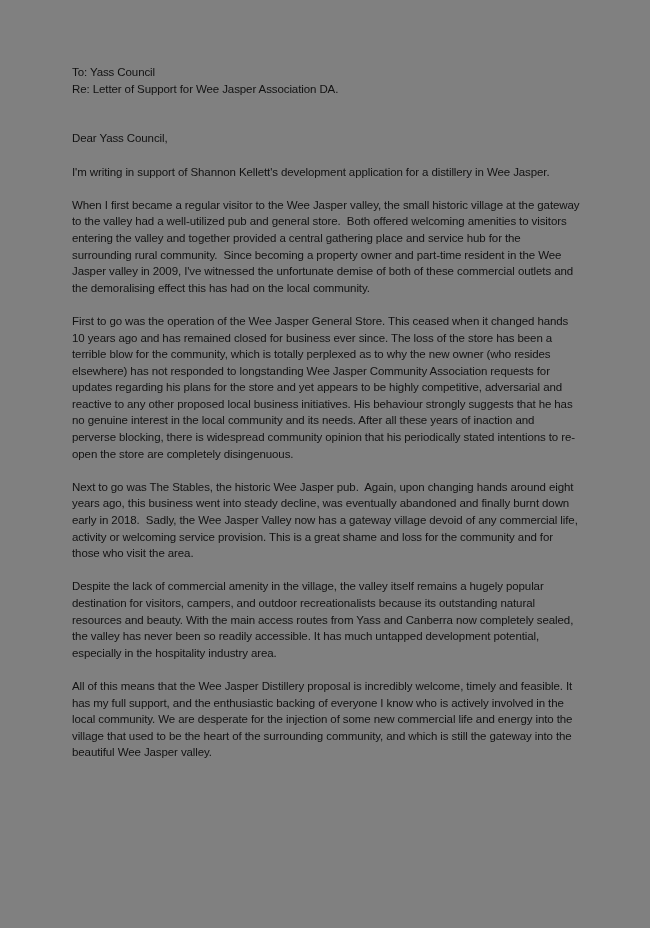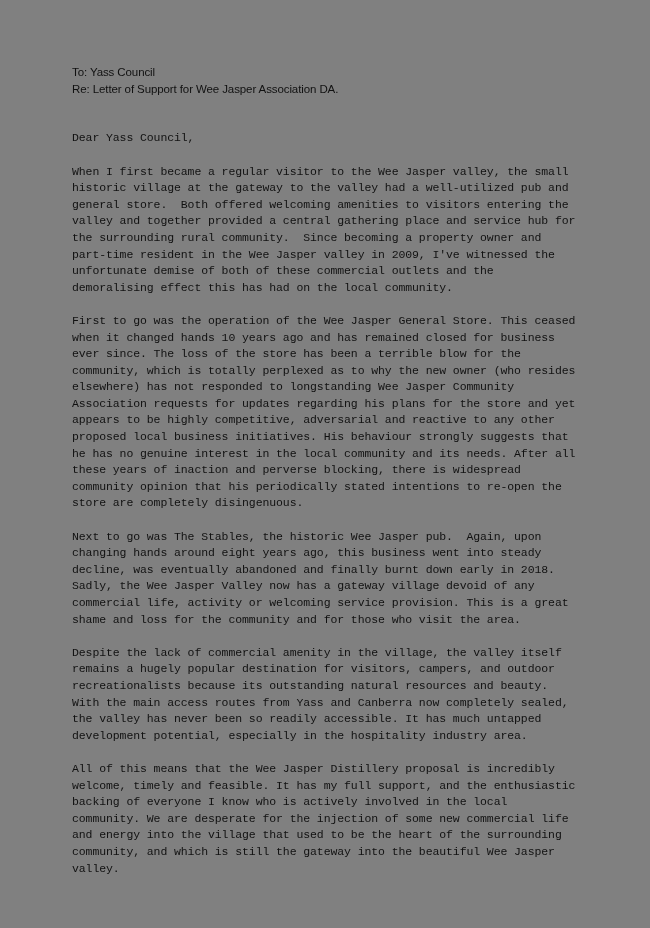--- a/index.html
+++ b/index.html
@@ -27,32 +27,32 @@
     margin: 0 0 33.2px 0;
   }
   .header-block div {
     white-space: pre-wrap;
   }
   .para {
     margin: 0 0 16.6px 0;
     max-width: 509px;
     white-space: pre-wrap;
     text-align: left;
-    font-family: Liberation Mono, monospace;
   }
 </style>
 </head>
 <body style="background: rgb(128, 128, 128);">
 
 <div class="page" style="color: rgb(17, 17, 17);">
   <div class="header-block">
     <div>To: Yass Council</div>
     <div>Re: Letter of Support for Wee Jasper Association DA.</div>
   </div>
 
   <p class="para">Dear Yass Council,</p>
 
+  <p class="para">I'm writing in support of Shannon Kellett's development application for a distillery in Wee Jasper.</p>
   <p class="para">When I first became a regular visitor to the Wee Jasper valley, the small historic village at the gateway to the valley had a well-utilized pub and general store.  Both offered welcoming amenities to visitors entering the valley and together provided a central gathering place and service hub for the surrounding rural community.  Since becoming a property owner and part-time resident in the Wee Jasper valley in 2009, I've witnessed the unfortunate demise of both of these commercial outlets and the demoralising effect this has had on the local community.</p>
   <p class="para">First to go was the operation of the Wee Jasper General Store. This ceased when it changed hands 10 years ago and has remained closed for business ever since. The loss of the store has been a terrible blow for the community, which is totally perplexed as to why the new owner (who resides elsewhere) has not responded to longstanding Wee Jasper Community Association requests for updates regarding his plans for the store and yet appears to be highly competitive, adversarial and reactive to any other proposed local business initiatives. His behaviour strongly suggests that he has no genuine interest in the local community and its needs. After all these years of inaction and perverse blocking, there is widespread community opinion that his periodically stated intentions to re-open the store are completely disingenuous.</p>
   <p class="para">Next to go was The Stables, the historic Wee Jasper pub.  Again, upon changing hands around eight years ago, this business went into steady decline, was eventually abandoned and finally burnt down early in 2018.  Sadly, the Wee Jasper Valley now has a gateway village devoid of any commercial life, activity or welcoming service provision. This is a great shame and loss for the community and for those who visit the area.</p>
   <p class="para">Despite the lack of commercial amenity in the village, the valley itself remains a hugely popular destination for visitors, campers, and outdoor recreationalists because its outstanding natural resources and beauty. With the main access routes from Yass and Canberra now completely sealed, the valley has never been so readily accessible. It has much untapped development potential, especially in the hospitality industry area.</p>
   <p class="para">All of this means that the Wee Jasper Distillery proposal is incredibly welcome, timely and feasible. It has my full support, and the enthusiastic backing of everyone I know who is actively involved in the local community. We are desperate for the injection of some new commercial life and energy into the village that used to be the heart of the surrounding community, and which is still the gateway into the beautiful Wee Jasper valley.</p>
 </div>
 
 </body></html>

